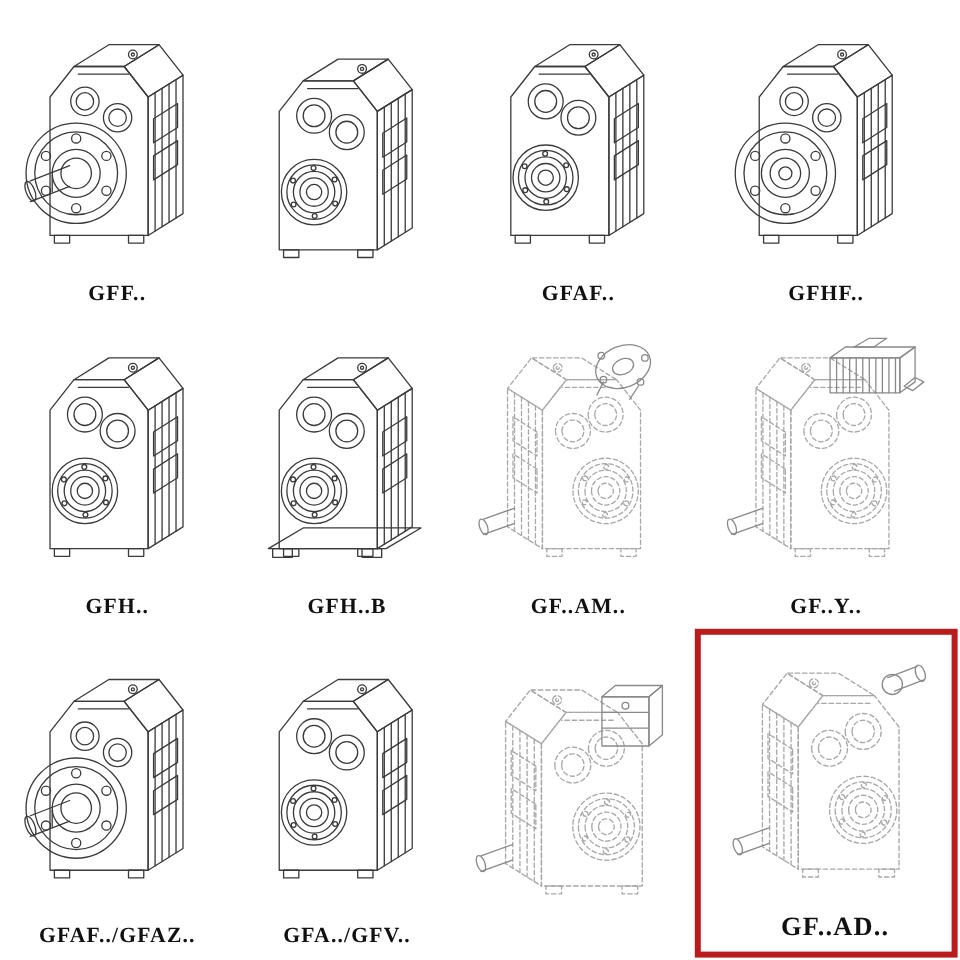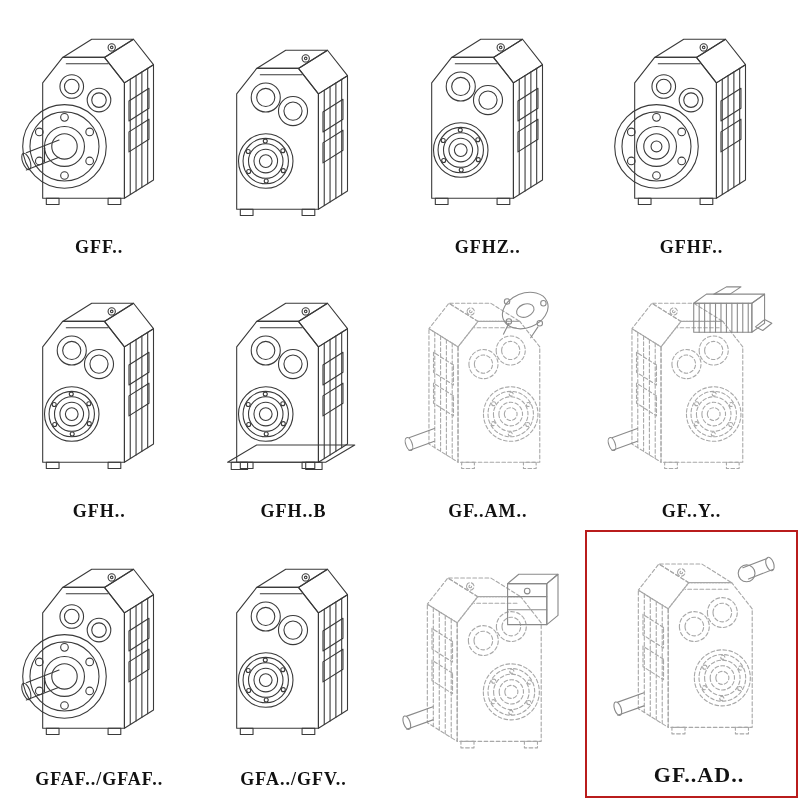--- a/index.html
+++ b/index.html
@@ -10,21 +10,21 @@
   .grid{
     width:100%;height:100%;display:grid;
     grid-template-columns:repeat(4,1fr);
     grid-template-rows:repeat(3,1fr);
     box-sizing:border-box;padding:2px;
   }
   .cell{
     margin:0;display:flex;flex-direction:column;align-items:center;
     justify-content:center;box-sizing:border-box;padding:4px 2px 8px 2px;
   }
-  .cell.boxed{border:2px solid #b91c1c;padding-left:17px;}
+  .cell.boxed{border:5px solid #b91c1c;padding-left:17px;}
   .drawing{flex:1;display:flex;align-items:center;justify-content:center;width:100%;}
   svg.gb{display:block;}
   .label{
     font-weight:bold;font-size:18px;letter-spacing:1px;color:#111111;
     text-align:center;white-space:nowrap;margin-top:2px;
   }
   .label.lg{font-size:22px;}
 </style>
 </head>
 <body>
@@ -144,21 +144,21 @@
               <circle cx="60" cy="152" r="7"></circle>
               <circle cx="79.3068163615882" cy="162.54736184929246" r="2.2"></circle>
               <circle cx="60.519124876400014" cy="173.99387435998267" r="2.2"></circle>
               <circle cx="41.21230851481181" cy="163.44651251069018" r="2.2"></circle>
               <circle cx="40.693183638411796" cy="141.45263815070754" r="2.2"></circle>
               <circle cx="59.48087512359998" cy="130.00612564001733" r="2.2"></circle>
               <circle cx="78.78769148518819" cy="140.55348748930982" r="2.2"></circle>
             </g>
           </svg>
       </div>
-      <figcaption class="label">GFHZ..</figcaption>
+      <figcaption class="label">GFAF..</figcaption>
     </figure>
 
     <figure class="cell">
       <div class="drawing">
         <svg class="gb" width="176" height="218" viewBox="0 0 180 240">
             <g fill="none" stroke="#3a3a3a" stroke-width="1.2" stroke-linejoin="round" stroke-linecap="round">
               <polygon points="28,78 50,50 96,50 118,78 118,205 28,205"></polygon>
               <polygon points="50,50 96,50 128,30 82,30"></polygon>
               <polygon points="96,50 118,78 150,58 128,30"></polygon>
               <polygon points="118,78 150,58 150,185 118,205"></polygon>
@@ -423,21 +423,21 @@
               <circle cx="79.71281292110204" cy="132" r="4.2"></circle>
               <circle cx="52" cy="148" r="22"></circle>
               <circle cx="52" cy="148" r="14"></circle>
               <line x1="46" y1="141" x2="10" y2="155"></line>
               <line x1="46" y1="160" x2="10" y2="174"></line>
               <ellipse cx="10" cy="164.5" rx="4" ry="9.5" transform="rotate(-21 10 164.5)"></ellipse>
               <line x1="30" y1="150" x2="30" y2="165"></line>
             </g>
           </svg>
       </div>
-      <figcaption class="label">GFAF../GFAF..</figcaption>
+      <figcaption class="label">GFAF../GFAZ..</figcaption>
     </figure>
 
     <figure class="cell">
       <div class="drawing">
         <svg class="gb" width="176" height="218" viewBox="0 0 180 240">
             <g fill="none" stroke="#3a3a3a" stroke-width="1.2" stroke-linejoin="round" stroke-linecap="round">
               <polygon points="28,78 50,50 96,50 118,78 118,205 28,205"></polygon>
               <polygon points="50,50 96,50 128,30 82,30"></polygon>
               <polygon points="96,50 118,78 150,58 128,30"></polygon>
               <polygon points="118,78 150,58 150,185 118,205"></polygon>

